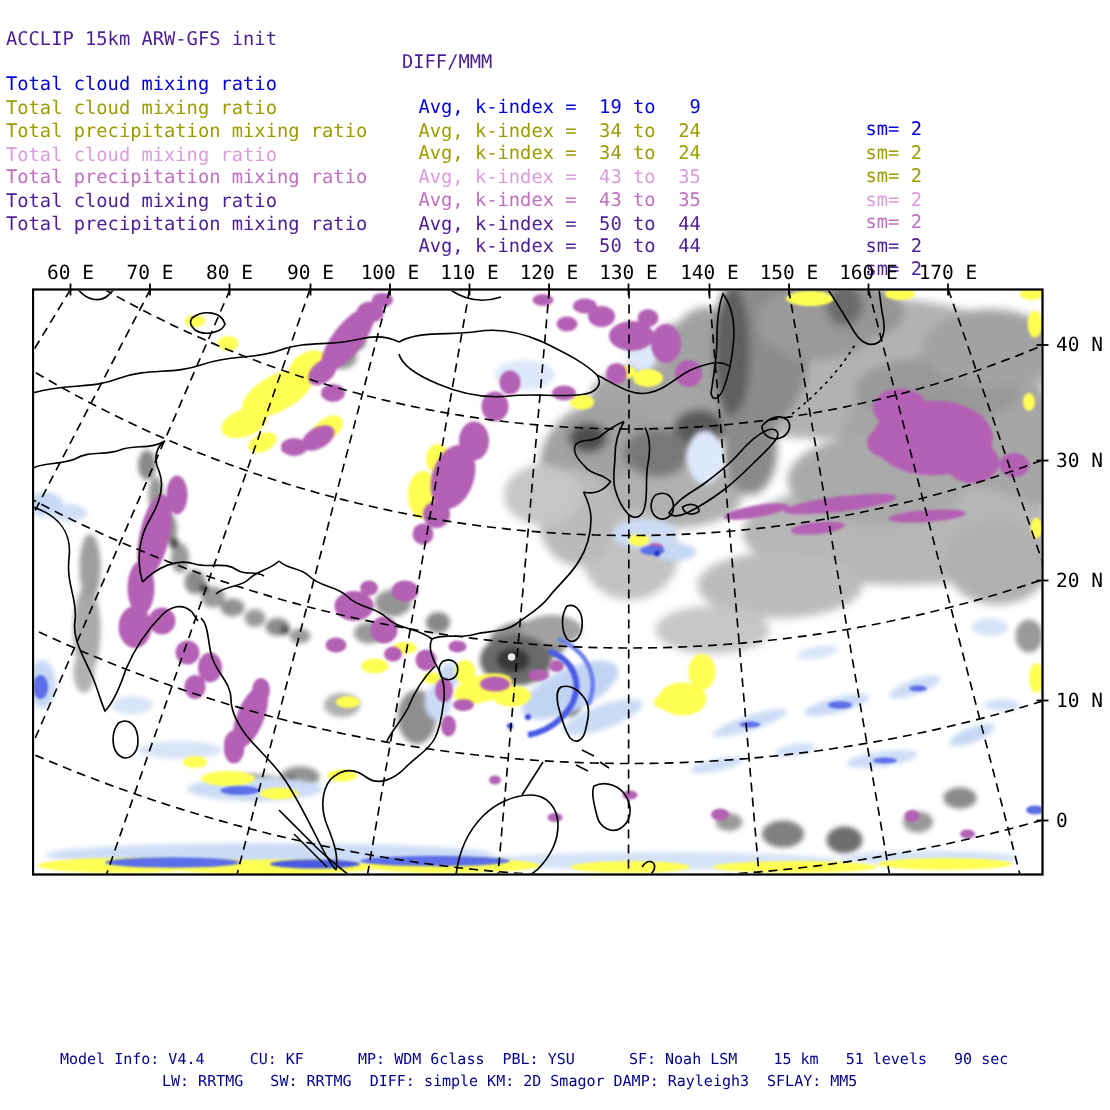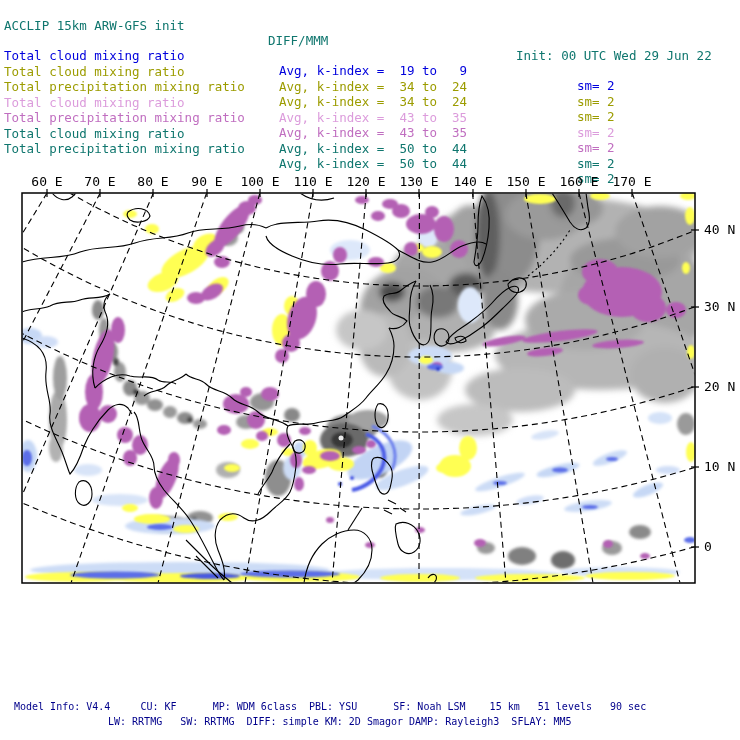--- a/index.html
+++ b/index.html
@@ -1,38 +1,37 @@
 <!DOCTYPE html>
 <html><head>
 <meta charset="utf-8">
 <style>
   html,body{margin:0;padding:0;background:#fff;}
   #page{position:relative;width:740px;height:740px;background:#ffffff;overflow:hidden;
         font-family:"DejaVu Sans Mono",monospace;}
   .hrow{position:absolute;left:0;width:740px;height:15px;font-size:12.5px;line-height:15px;white-space:pre;}
   .hrow span{position:absolute;white-space:pre;}
-  .clr-k{color:#0f766e;}
+  .clr-k{color:#4c1d95;}
   .clr-b{color:#0000dd;}
   .clr-o{color:#9c9c00;}
   .clr-p{color:#dc9cdc;}
   .clr-v{color:#c06ec0;}
   .footline{position:absolute;font-size:10px;line-height:12px;color:#00008b;white-space:pre;}
   svg{position:absolute;left:0;top:0;}
   .xt{font-size:13px;fill:#000;text-anchor:middle;font-family:"DejaVu Sans Mono",monospace;}
   .yt{font-size:13px;fill:#000;text-anchor:start;font-family:"DejaVu Sans Mono",monospace;}
 </style>
 </head>
 <body>
 
 <div id="page">
 
   <div class="hrow clr-k" style="top:3px">
     <span style="left:4px">ACCLIP 15km ARW-GFS init</span>
     <span style="left:268px">DIFF/MMM</span>
-    <span style="left:516px">Init: 00 UTC Wed 29 Jun 22</span>
   </div>
   <div class="hrow clr-b" style="top:33px">
     <span style="left:4px">Total cloud mixing ratio</span>
     <span style="left:279px">Avg, k-index =  19 to   9</span>
     <span style="left:577px">sm= 2</span>
   </div>
   <div class="hrow clr-o" style="top:48.5px">
     <span style="left:4px">Total cloud mixing ratio</span>
     <span style="left:279px">Avg, k-index =  34 to  24</span>
     <span style="left:577px">sm= 2</span>
@@ -408,15 +407,15 @@
     </g>
     <g>
       <text class="yt" x="704" y="234">40 N</text>
       <text class="yt" x="704" y="311">30 N</text>
       <text class="yt" x="704" y="391">20 N</text>
       <text class="yt" x="704" y="471">10 N</text>
       <text class="yt" x="704" y="551">0</text>
     </g>
   </svg>
 
-  <div class="footline" style="left:14px;top:701px">Model Info: V4.4     CU: KF      MP: WDM 6class  PBL: YSU      SF: Noah LSM    15 km   51 levels   90 sec</div>
+  <div class="footline" style="left:40px;top:701px">Model Info: V4.4     CU: KF      MP: WDM 6class  PBL: YSU      SF: Noah LSM    15 km   51 levels   90 sec</div>
   <div class="footline" style="left:108px;top:716px">LW: RRTMG   SW: RRTMG  DIFF: simple KM: 2D Smagor DAMP: Rayleigh3  SFLAY: MM5</div>
 </div>
 
 </body></html>

